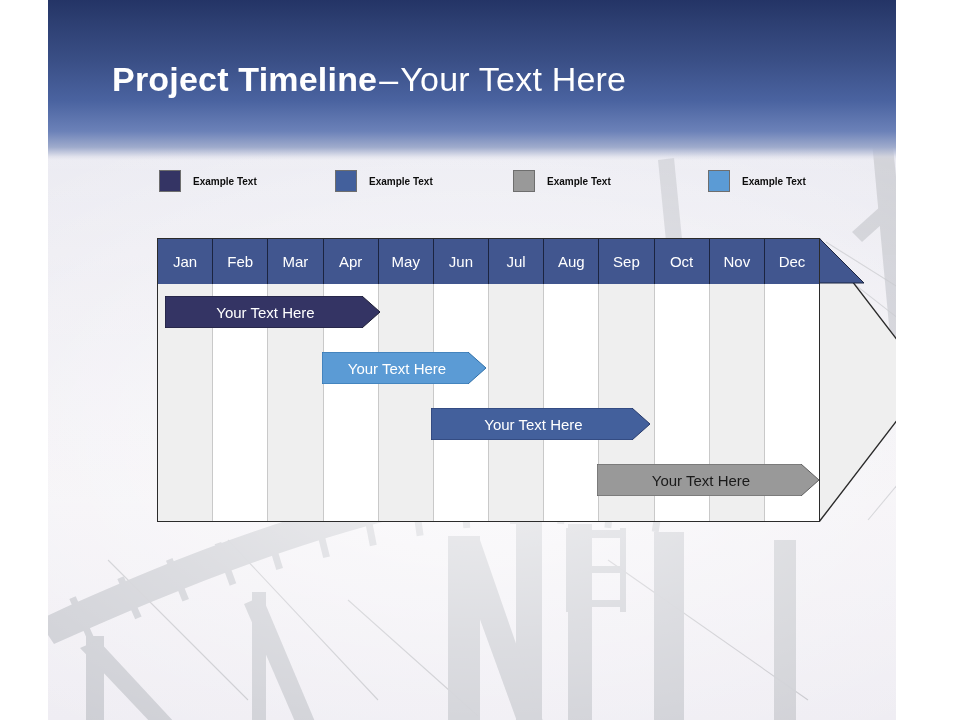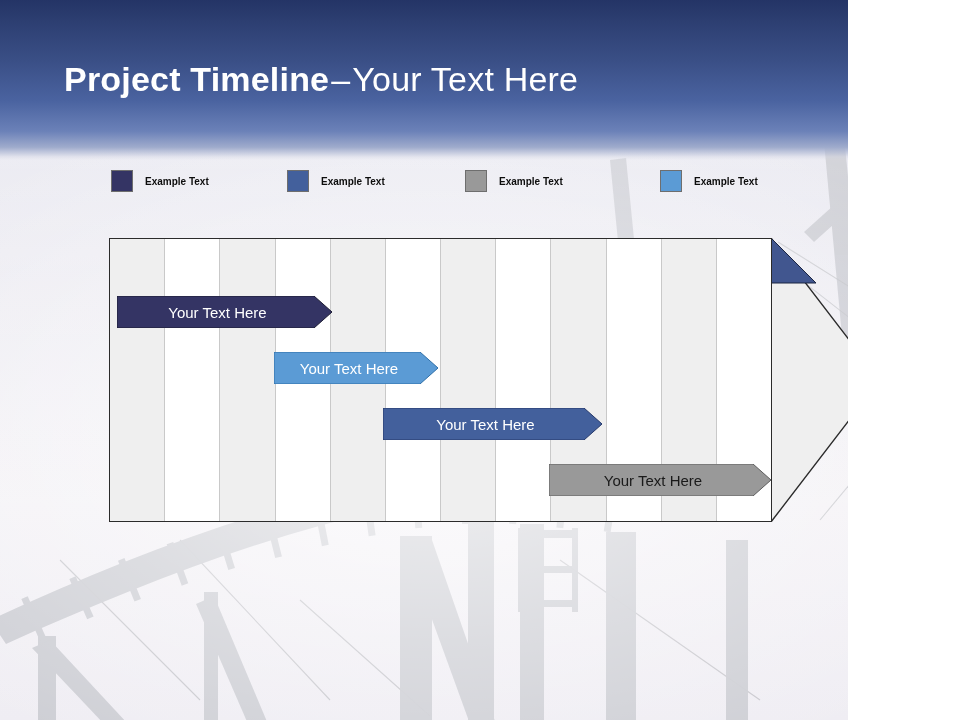--- a/index.html
+++ b/index.html
@@ -13,20 +13,21 @@
     font-family: "Liberation Sans", sans-serif;
     background: #ffffff;
   }
 
   #slide {
     position: relative;
     width: 848px;
     height: 720px;
     overflow: hidden;
     background: #eceaf2;
+    margin-left: 48px;
   }
 
   
   .bg-photo {
     position: absolute;
     left: 0; top: 0;
     width: 960px; height: 720px;
     opacity: 1;
   }
   .bg-wash {
@@ -332,20 +333,34 @@
       <div class="tl-col alt"></div>
       <div class="tl-col"></div>
       <div class="tl-col alt"></div>
       <div class="tl-col"></div>
       <div class="tl-col alt"></div>
       <div class="tl-col"></div>
       <div class="tl-col alt"></div>
       <div class="tl-col"></div>
     </div>
 
+    <div class="tl-header">
+      <div class="tl-month">Jan</div>
+      <div class="tl-month">Feb</div>
+      <div class="tl-month">Mar</div>
+      <div class="tl-month">Apr</div>
+      <div class="tl-month">May</div>
+      <div class="tl-month">Jun</div>
+      <div class="tl-month">Jul</div>
+      <div class="tl-month">Aug</div>
+      <div class="tl-month">Sep</div>
+      <div class="tl-month">Oct</div>
+      <div class="tl-month">Nov</div>
+      <div class="tl-month">Dec</div>
+    </div>
 
     <div class="bars">
 
       <div class="bar" style="left:8px; top:58px; width:215px; height:32px;">
         <svg width="215" height="32" viewBox="0 0 215 32" preserveAspectRatio="none">
           <polygon points="0,0 197,0 215,16 197,32 0,32" fill="#343464" stroke="#1d1d33" stroke-width="1"></polygon>
         </svg>
         <span class="bar-label light">Your  Text Here</span>
       </div>
 

